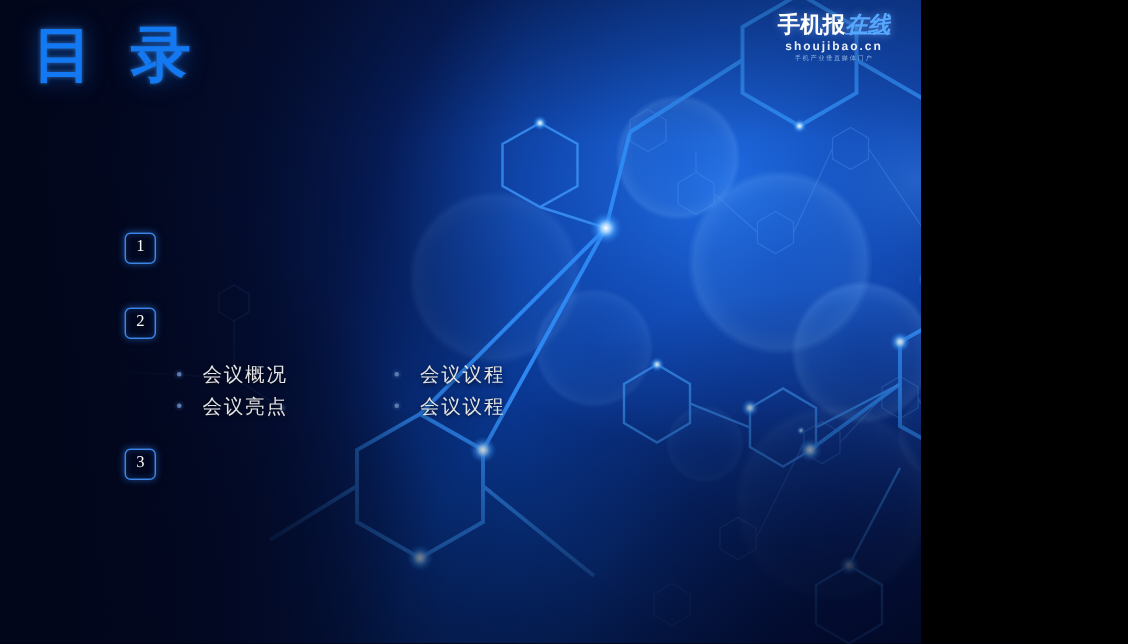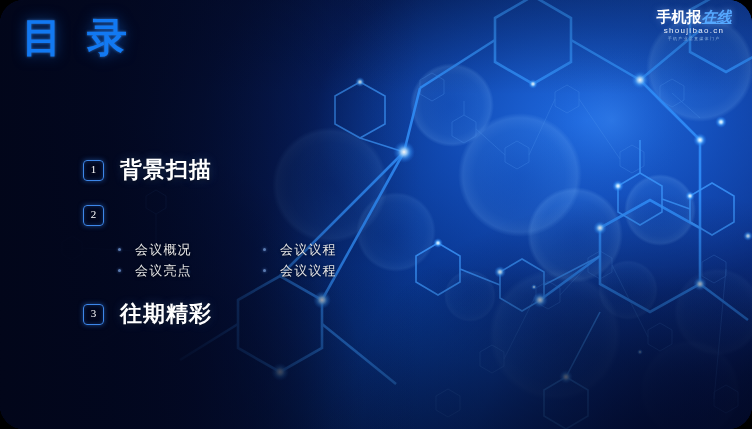--- a/index.html
+++ b/index.html
@@ -6,25 +6,24 @@
     margin: 0;
     padding: 0;
     background: #000;
   }
   body {
     font-family: "Liberation Sans", "DejaVu Sans", sans-serif;
   }
 
   #slide {
     position: relative;
-    width: 752px;
+    width: 614px;
     height: 429px;
     overflow: hidden;
     background: #020620;
-    border-radius: 24px;
   }
 
   
   .bg-base {
     position: absolute;
     inset: 0;
     background:
       radial-gradient(ellipse 60% 70% at 78% 28%, #1f6ae0 0%, rgba(20,80,190,0.75) 32%, rgba(10,45,130,0.35) 60%, rgba(4,14,58,0) 85%),
       radial-gradient(ellipse 50% 60% at 95% 55%, rgba(18,70,180,0.65) 0%, rgba(8,35,105,0.25) 55%, rgba(2,10,45,0) 80%),
       radial-gradient(ellipse 70% 90% at 100% 8%, rgba(30,95,215,0.55) 0%, rgba(10,45,130,0.2) 50%, rgba(2,8,40,0) 78%),
@@ -146,21 +145,21 @@
     color: #ffffff;
     letter-spacing: 0px;
     font-family: "Liberation Serif", serif;
     text-shadow: 0 0 6px rgba(140,190,255,0.5);
     white-space: nowrap;
   }
   .logo-main .hl { color: #55a8ff; font-style: italic; text-decoration: underline; }
   .logo-sub {
     margin-top: 2px;
     font-size: 8px;
-    font-weight: normal;
+    font-weight: bold;
     color: #e8eef8;
     letter-spacing: 1.3px;
     white-space: nowrap;
   }
   .logo-tag {
     margin-top: 2px;
     font-size: 4.5px;
     color: #8fb4e0;
     letter-spacing: 1.2px;
     white-space: nowrap;
@@ -309,21 +308,20 @@
 
   <div class="bg-vignette"></div>
   <div class="bg-left-fade"></div>
 
   <div class="title">目 录</div>
 
   <div class="toc">
 
     <div class="toc-row row1">
       <div class="badge">1</div>
-      <div class="toc-label">背景扫描</div>
     </div>
 
     <div class="toc-row row2">
       <div class="badge">2</div>
     </div>
 
     <div class="subs">
       <div class="sub">
         <span class="dot"></span>
         <span class="sub-label">会议概况</span>
@@ -337,21 +335,20 @@
         <span class="sub-label">会议亮点</span>
       </div>
       <div class="sub">
         <span class="dot"></span>
         <span class="sub-label">会议议程</span>
       </div>
     </div>
 
     <div class="toc-row row3">
       <div class="badge">3</div>
-      <div class="toc-label">往期精彩</div>
     </div>
   </div>
 
   <div class="logo">
     <div class="logo-main"><span>手机报</span><span class="hl">在线</span></div>
     <div class="logo-sub">shoujibao.cn</div>
     <div class="logo-tag">手机产业垂直媒体门户</div>
   </div>
 
 </div>

